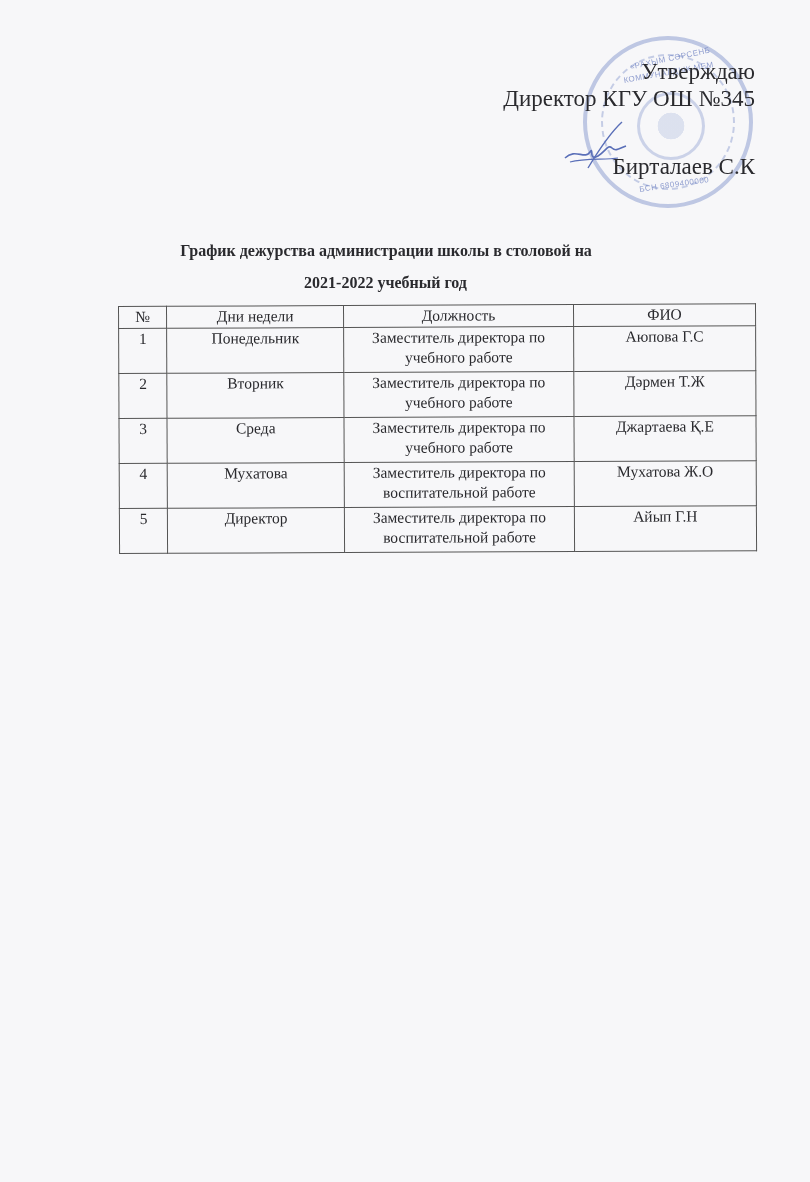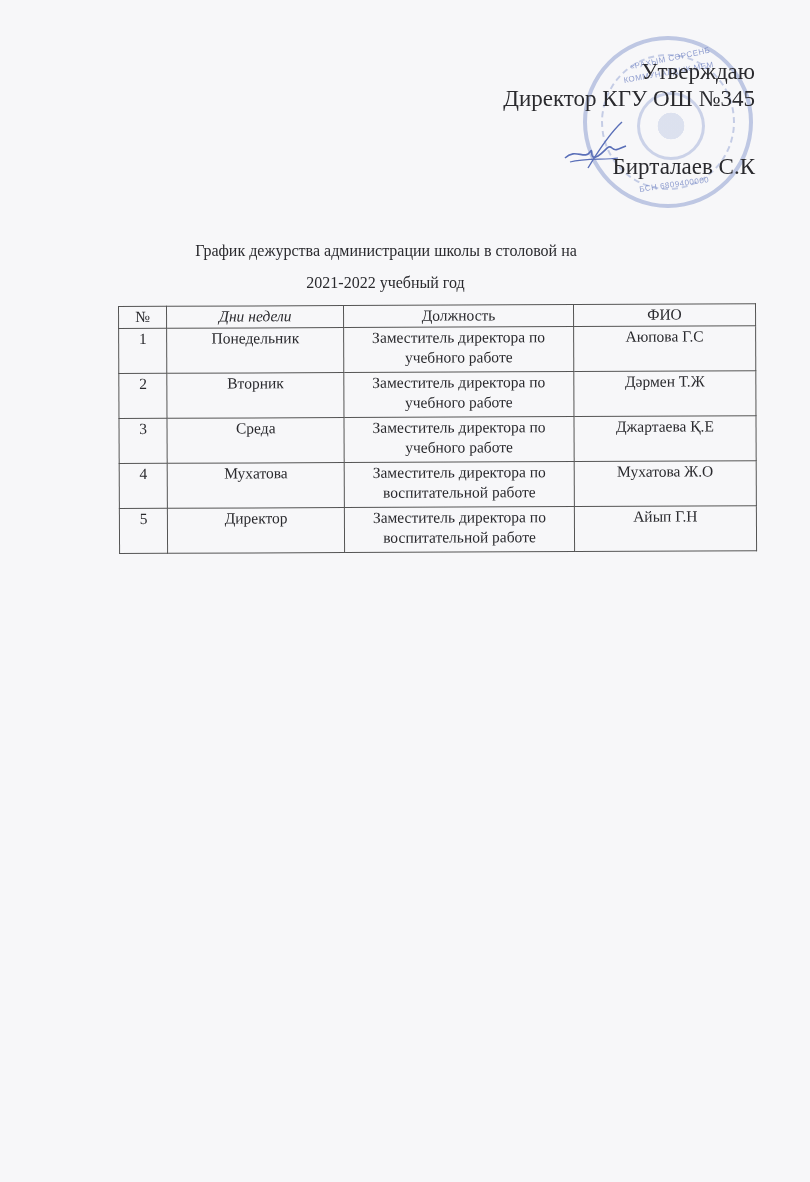--- a/index.html
+++ b/index.html
@@ -51,21 +51,21 @@
     .approval .signer { margin-top: 41px; }
     .signature {
       position: absolute;
       left: 560px; top: 118px;
       width: 80px; height: 60px;
     }
     .title {
       position: absolute;
       left: 0; width: 762px;
       text-align: center;
-      font-weight: normal;
+      font-weight: bold;
       font-size: 16px;
     }
     .title.t1 { top: 242px; padding-left: 10px; box-sizing: border-box; }
     .title.t2 { top: 274px; padding-left: 9px; box-sizing: border-box; }
     table.schedule {
       position: absolute;
       left: 118px; top: 306px;
       width: 638px;
       border-collapse: collapse;
       font-size: 15.5px;
@@ -76,21 +76,21 @@
       border: 1px solid #555;
       text-align: center;
       vertical-align: top;
       padding: 0 4px;
       font-weight: normal;
       line-height: 20px;
     }
     table.schedule th { height: 21px; }
     table.schedule td { height: 44px; }
     .col-num { width: 40px; }
-    .col-day { width: 170px; font-style: italic; }
+    .col-day { width: 170px; }
     .col-pos { width: 224px; }
     .col-name { width: 176px; }
   </style>
 </head>
 <body>
 
 <div class="stamp">
   <span class="stamp-text" style="left:42px; top:14px; transform:rotate(-12deg);">«РАХЫМ СӘРСЕНБ</span>
   <span class="stamp-text" style="left:36px; top:28px; transform:rotate(-10deg);">КОММУНАЛДЫҚ МЕМ</span>
   <span class="stamp-text" style="left:52px; top:140px; transform:rotate(-8deg);">БСН 6809400000</span>

